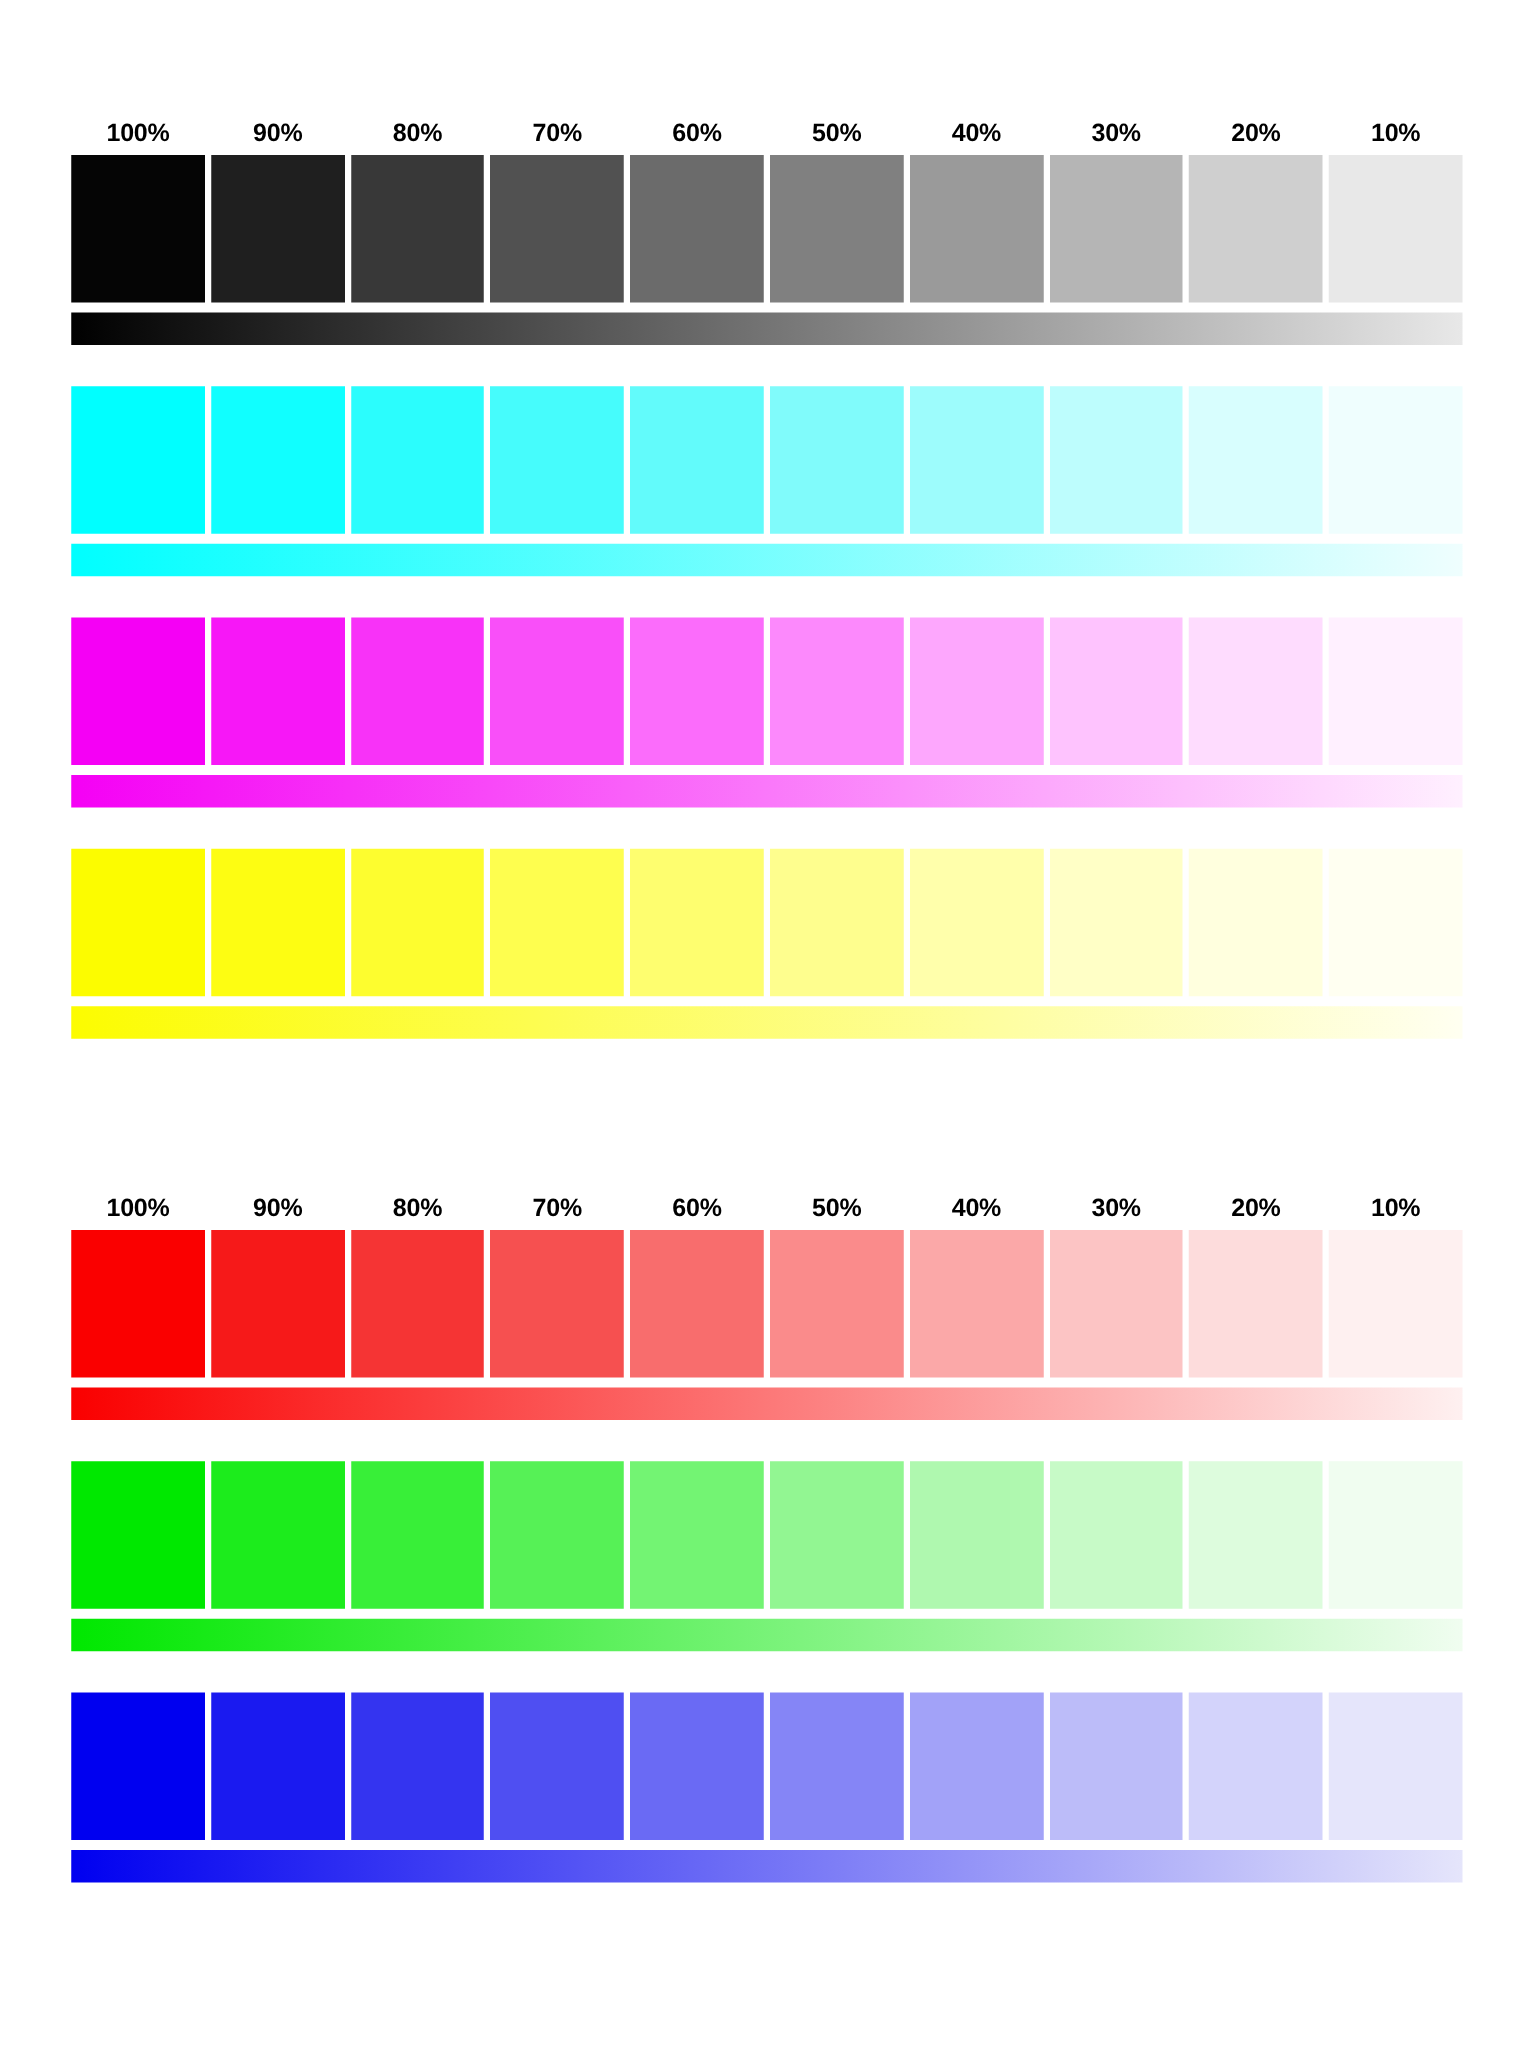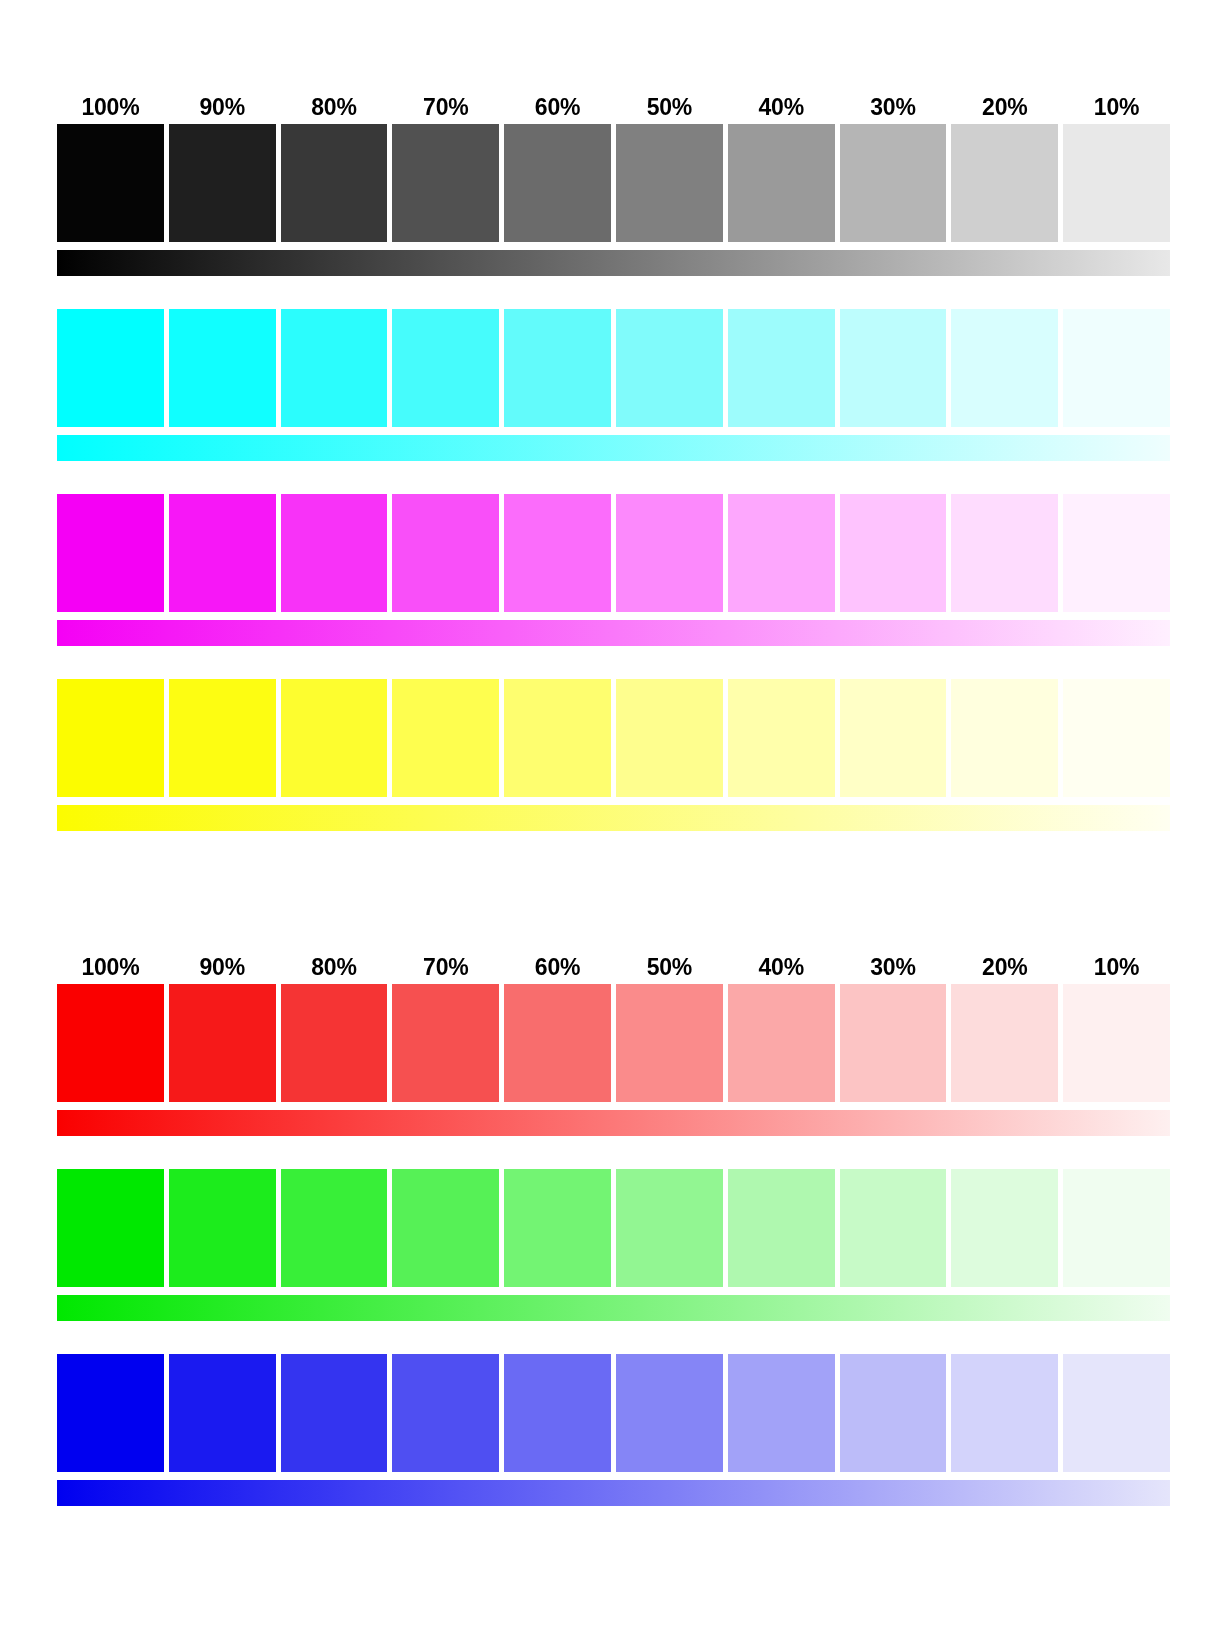--- a/index.html
+++ b/index.html
@@ -38,21 +38,21 @@
   .scale-header {
     display: flex;
     width: 100%;
     height: 34px;
     align-items: center;
   }
   .scale-header .tick {
     flex: 1 1 0;
     margin-right: 5px;
     text-align: center;
-    font-size: 23px;
+    font-size: 20px;
     font-weight: bold;
     color: #000000;
     line-height: 34px;
     letter-spacing: -0.2px;
     user-select: none;
   }
   .scale-header .tick:last-child { margin-right: 0; }
 
   
   .ramp { width: 100%; }

